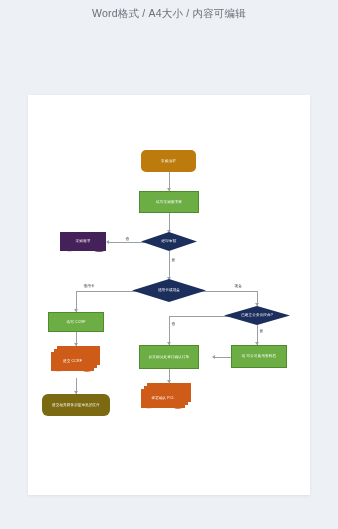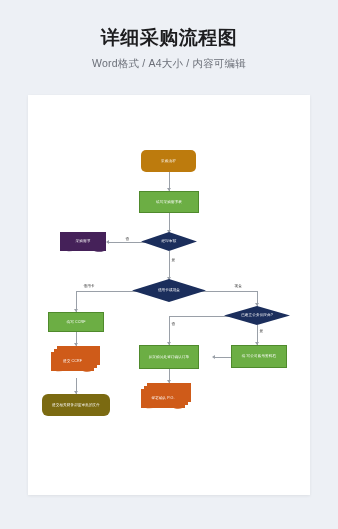--- a/index.html
+++ b/index.html
@@ -158,21 +158,20 @@
     white-space: nowrap;
     user-select: none;
   }
 </style>
 </head>
 <body>
 
 <div id="page">
 
   <div class="header">
-    <h1 class="title">详细采购流程图</h1>
     <p class="subtitle">Word格式 / A4大小 / 内容可编辑</p>
   </div>
 
   <div class="sheet">
     <div class="canvas">
 
       <div class="conn conn-v" style="left:140.6px; top:77px;  height:19px;"></div>
       <div class="arrow arrow-down" style="left:139px; top:93px;"></div>
 
       <div class="conn conn-v" style="left:140.6px; top:118px; height:20px;"></div>

